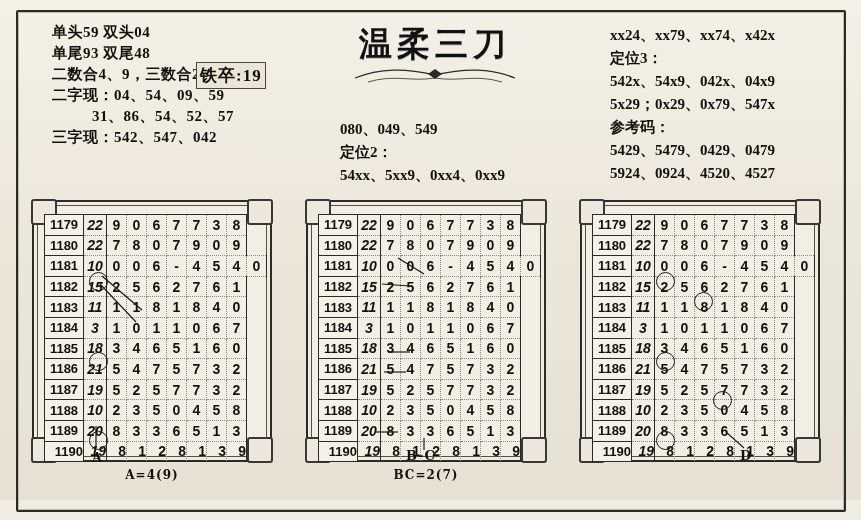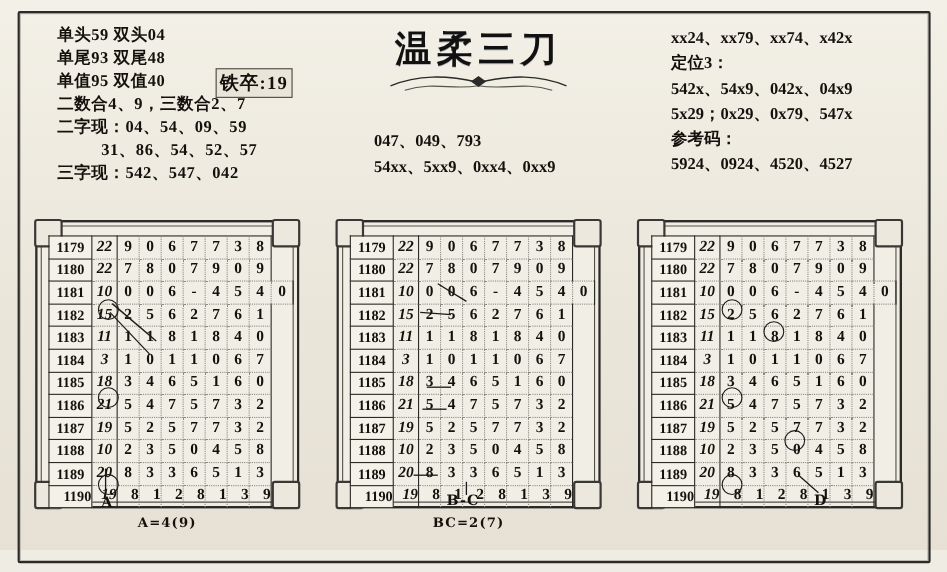--- a/index.html
+++ b/index.html
@@ -66,21 +66,21 @@
   }
   .corner{
     position:absolute;width:22px;height:22px;border:2px solid #3a3834;
     border-radius:3px;background:#ece8dd;
   }
   .c-tl{left:-1px;top:-1px;} .c-tr{right:-1px;top:-1px;}
   .c-bl{left:-1px;bottom:-1px;} .c-br{right:-1px;bottom:-1px;}
   table.grid{
     position:absolute;left:12px;top:14px;
     border-collapse:collapse;
-    font-family:Liberation Serif, serif;
+    font-family:Liberation Sans, sans-serif;
     border-radius:23px;
   }
   table.grid td{
     width:19px;height:19.6px;text-align:center;vertical-align:middle;
     font-size:14px;font-weight:bold;
     border:1px dotted #8d8a80;
     padding:0;
   }
   table.grid td.id{
     width:38px;font-size:13px;font-weight:bold;letter-spacing:0;
@@ -118,48 +118,49 @@
 </head>
 <body>
 
 <div id="sheet">
 
   <div class="frame"></div>
 
   <div class="hdr-left">
     <div>单头59 双头04</div>
     <div>单尾93 双尾48</div>
-    <div>单值95 双值40</div>
     <div>二数合4、9，三数合2、7</div>
     <div>二字现：04、54、09、59</div>
     <div class="indent">31、86、54、52、57</div>
     <div>三字现：542、547、042</div>
   </div>
   <div class="tiezu">铁卒:19</div>
 
   <div class="title">温柔三刀</div>
   <div class="title-flourish">
     <svg width="170" height="22" viewBox="0 0 170 22">
       <path d="M5 12 C30 2, 55 2, 85 9 C115 2, 140 2, 165 12" stroke="#2a2a28" stroke-width="1.3" fill="none"></path>
       <path d="M18 16 C45 8, 60 16, 85 12 C110 16, 125 8, 152 16" stroke="#55524a" stroke-width="1" fill="none"></path>
       <path d="M78 8 l7 -5 l7 5 l-7 5 z" fill="#2a2a28"></path>
     </svg>
   </div>
 
   <div class="hdr-mid">
-    <div>047、049、793</div>
+    <div>080、049、549</div>
+    <div>定位2：</div>
     <div>54xx、5xx9、0xx4、0xx9</div>
   </div>
 
   <div class="hdr-right">
     <div>xx24、xx79、xx74、x42x</div>
     <div>定位3：</div>
     <div>542x、54x9、042x、04x9</div>
     <div>5x29；0x29、0x79、547x</div>
     <div>参考码：</div>
+    <div>5429、5479、0429、0479</div>
     <div>5924、0924、4520、4527</div>
   </div>
 
   <div class="panel p1">
     <div class="panel-border"></div>
     <div class="corner c-tl"></div>
     <div class="corner c-tr"></div>
     <div class="corner c-bl"></div>
     <div class="corner c-br"></div>
     <table class="grid">

